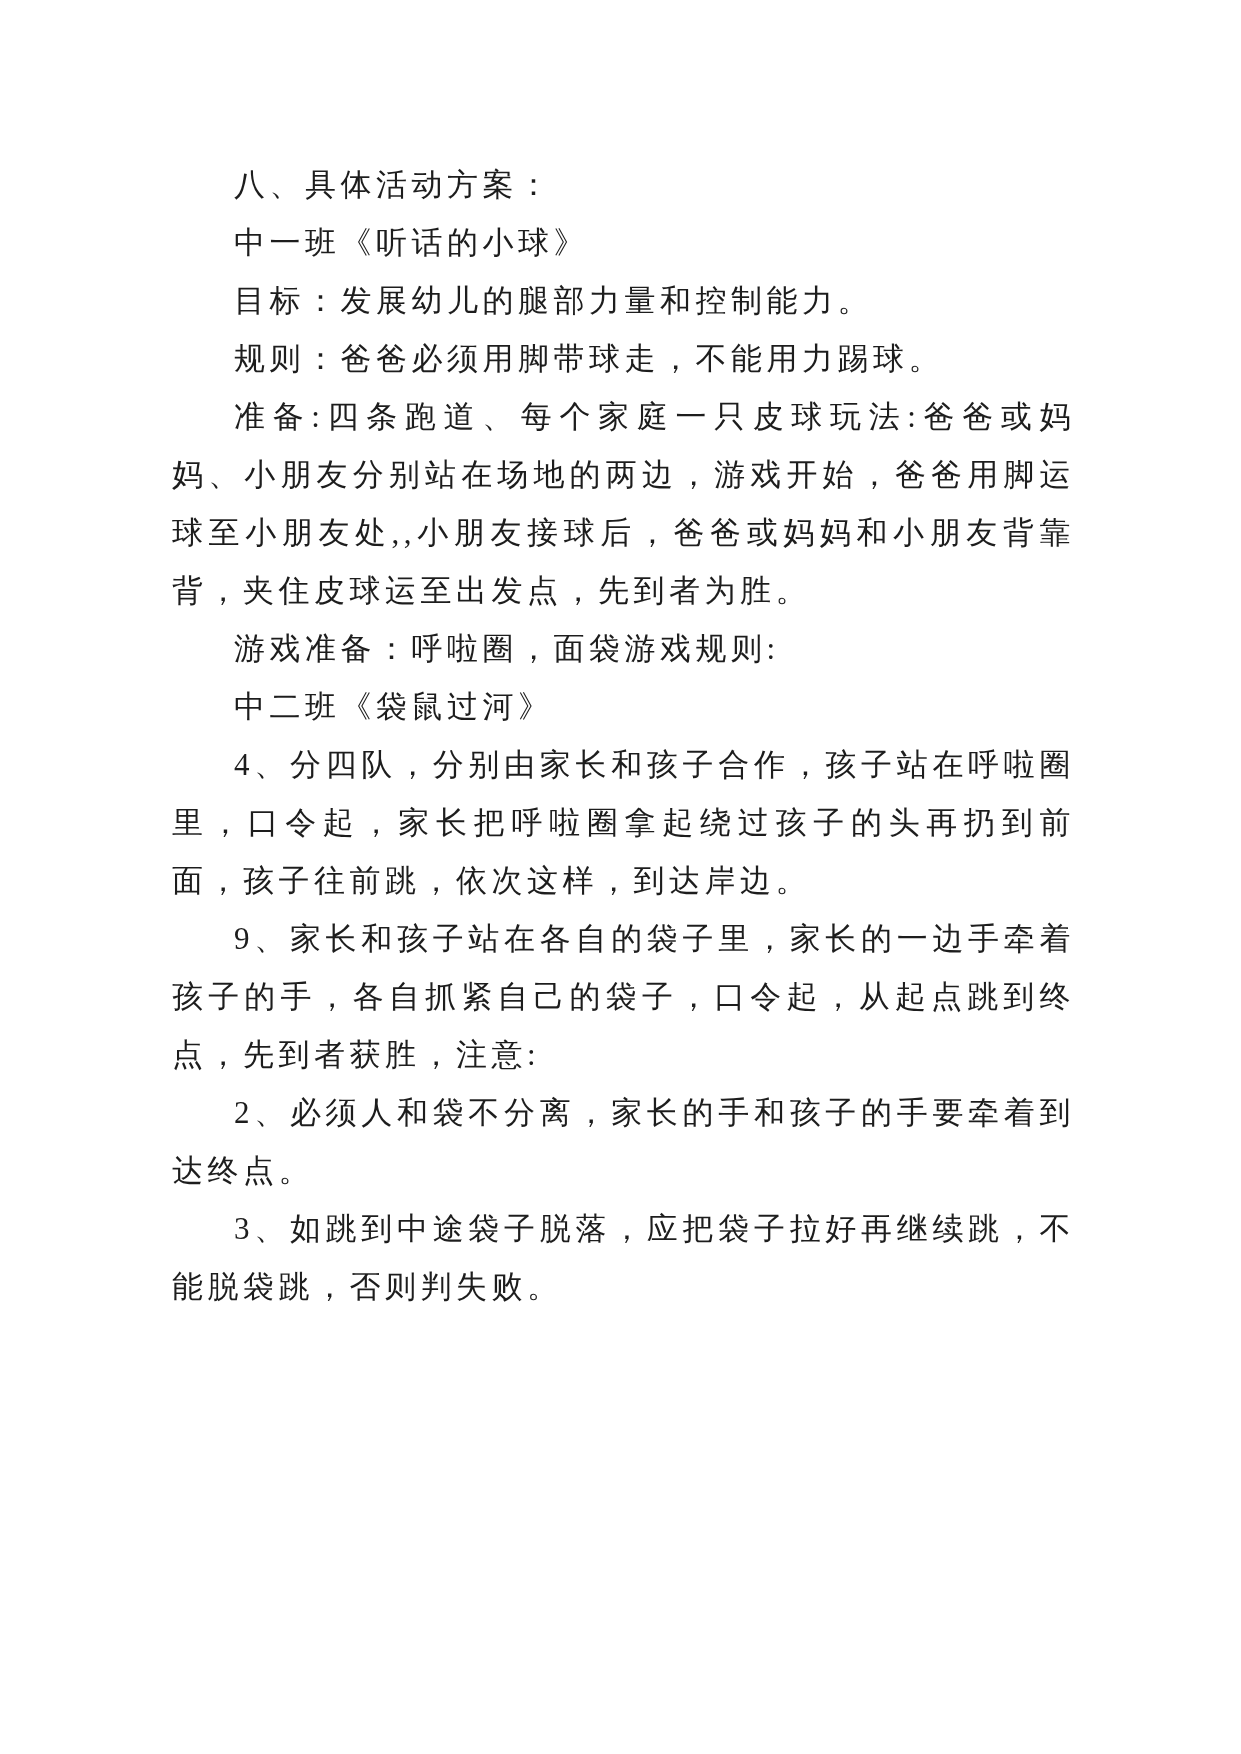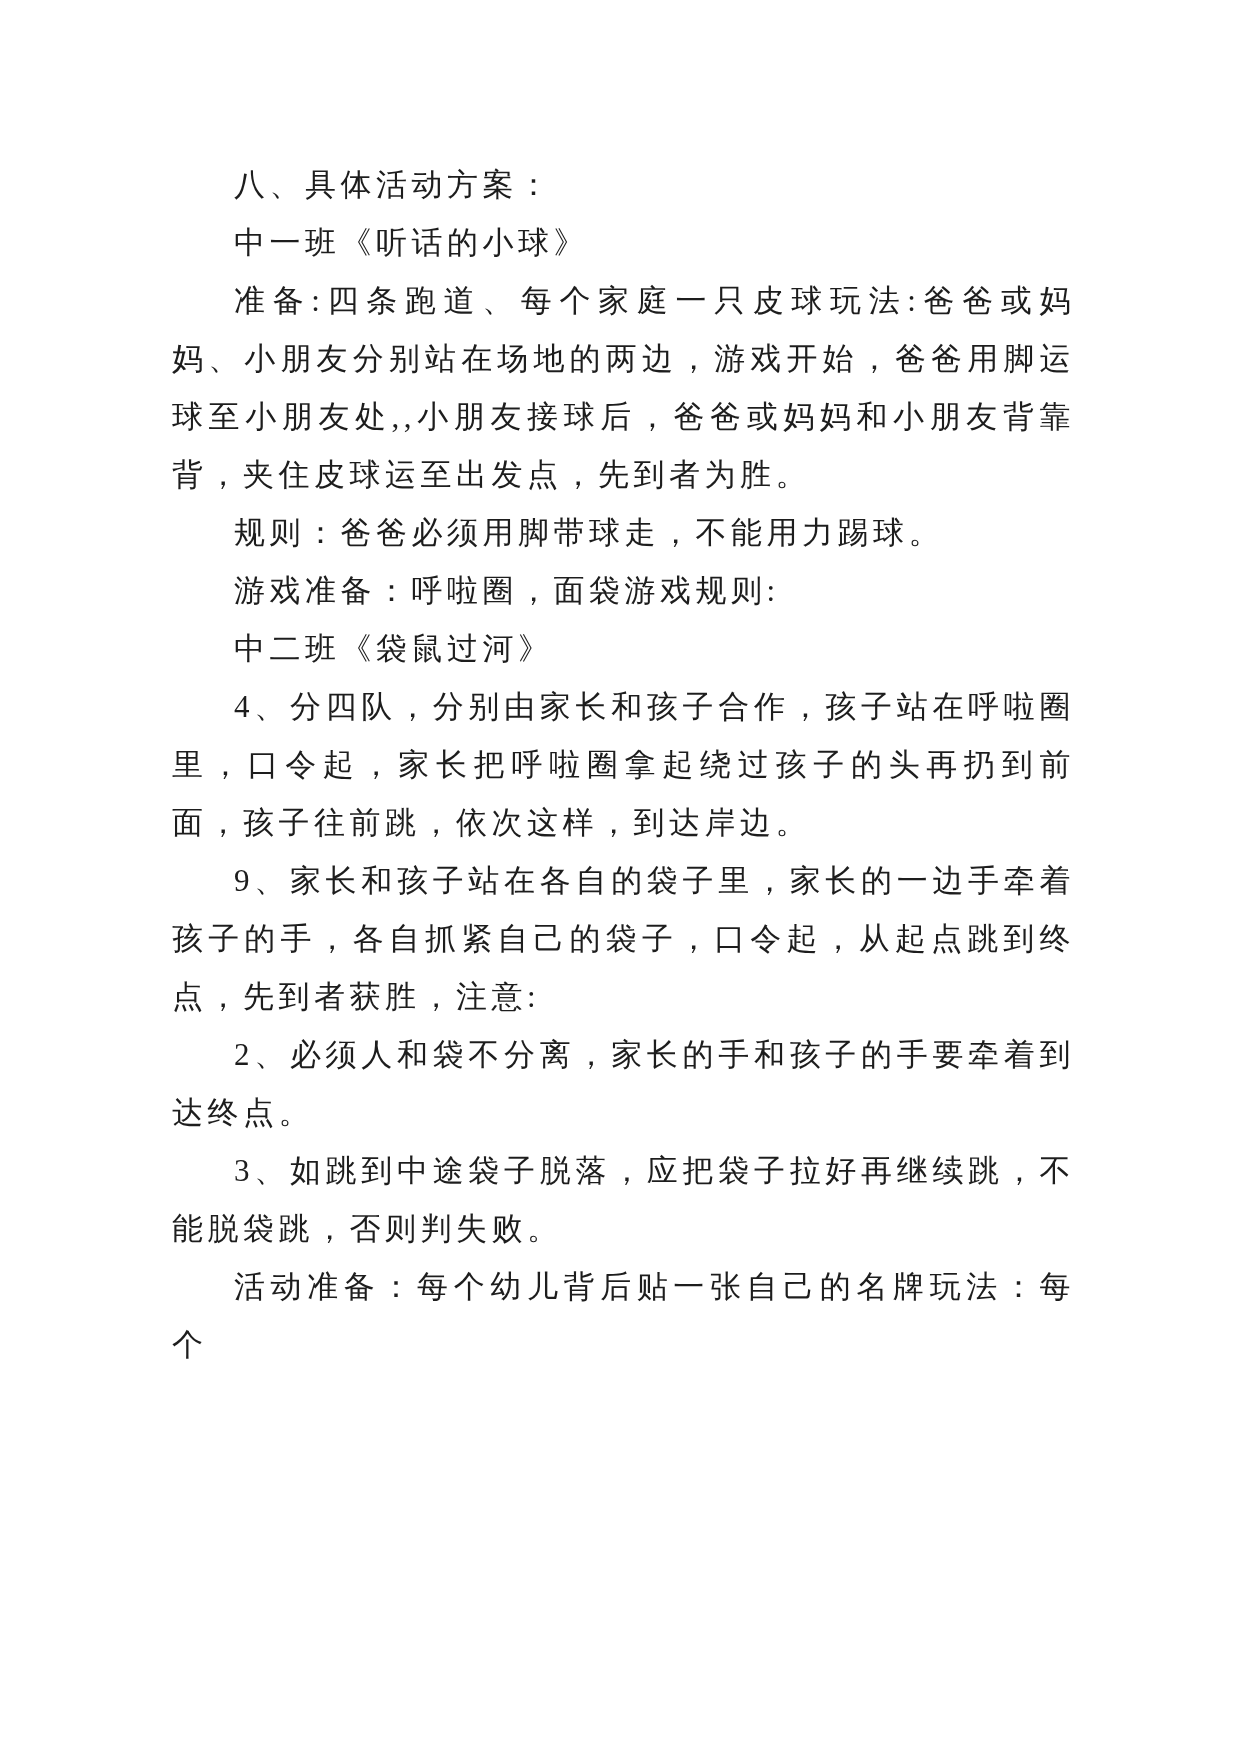--- a/index.html
+++ b/index.html
@@ -40,23 +40,23 @@
     word-break: break-all;
   }
 </style>
 </head>
 <body>
 
 <div class="page">
   <div class="doc-body">
     <p class="para">八、具体活动方案：</p>
     <p class="para">中一班《听话的小球》</p>
+    <p class="para">目标：发展幼儿的腿部力量和控制能力。</p>
+    <p class="para">规则：爸爸必须用脚带球走，不能用力踢球。</p>
     <p class="para">准备:四条跑道、每个家庭一只皮球玩法:爸爸或妈妈、小朋友分别站在场地的两边，游戏开始，爸爸用脚运球至小朋友处,,小朋友接球后，爸爸或妈妈和小朋友背靠背，夹住皮球运至出发点，先到者为胜。</p>
-    <p class="para">规则：爸爸必须用脚带球走，不能用力踢球。</p>
     <p class="para">游戏准备：呼啦圈，面袋游戏规则:</p>
     <p class="para">中二班《袋鼠过河》</p>
     <p class="para">4、分四队，分别由家长和孩子合作，孩子站在呼啦圈里，口令起，家长把呼啦圈拿起绕过孩子的头再扔到前面，孩子往前跳，依次这样，到达岸边。</p>
     <p class="para">9、家长和孩子站在各自的袋子里，家长的一边手牵着孩子的手，各自抓紧自己的袋子，口令起，从起点跳到终点，先到者获胜，注意:</p>
     <p class="para">2、必须人和袋不分离，家长的手和孩子的手要牵着到达终点。</p>
     <p class="para">3、如跳到中途袋子脱落，应把袋子拉好再继续跳，不能脱袋跳，否则判失败。</p>
-    <p class="para">活动准备：每个幼儿背后贴一张自己的名牌玩法：每个</p>
   </div>
 </div>
 
 </body></html>

